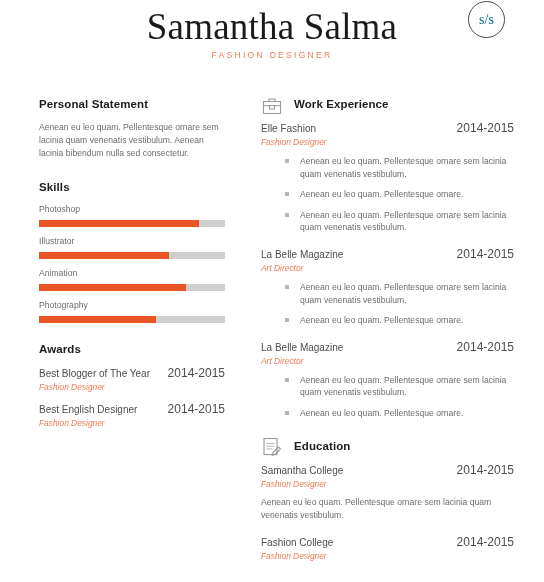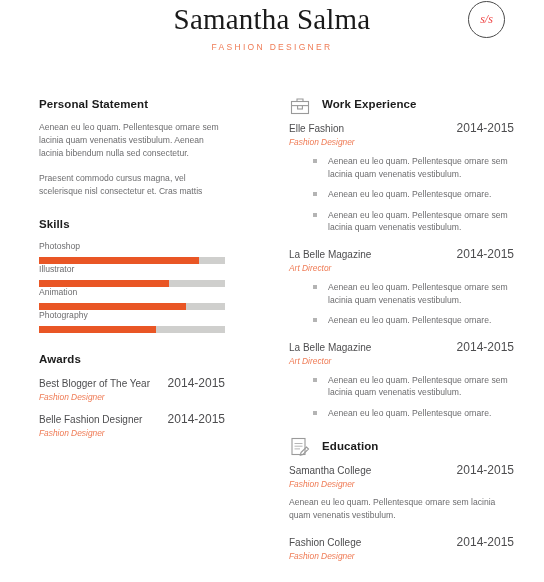--- a/index.html
+++ b/index.html
@@ -17,25 +17,25 @@
   }
 
   
   .header {
     position: relative;
     height: 62px;
   }
   .name {
     text-align: center;
     font-family: "Liberation Serif", serif;
-    font-size: 29px;
+    font-size: 37px;
     color: #1a1a1a;
     letter-spacing: 0.2px;
     line-height: 30px;
-    padding-top: 4px;
+    padding-top: 12px;
     font-weight: normal;
     margin: 0;
   }
   .tagline {
     text-align: center;
     font-size: 8.5px;
     letter-spacing: 2.3px;
     color: #ef7b55;
     margin-top: 8px;
   }
@@ -44,30 +44,28 @@
     right: 39px;
     top: 1px;
     width: 35px;
     height: 35px;
     border: 1.2px solid #4a4a4a;
     border-radius: 50%;
     display: flex;
     align-items: center;
     justify-content: center;
     font-family: "Liberation Serif", serif;
-    font-size: 12px;
-    color: #ef4444;
-    font-style: italic;
+    font-size: 14px;
+    color: #0369a1;
   }
 
   
   .columns {
     display: flex;
     padding-top: 36px;
-    gap: 28px;
   }
   .col-left {
     width: 225px;
     padding-left: 39px;
     box-sizing: border-box;
   }
   .col-right {
     flex: 1;
     padding-left: 36px;
     padding-right: 30px;
@@ -90,21 +88,21 @@
 
   .body-text {
     font-size: 8.6px;
     line-height: 13.2px;
     color: #6d6d6f;
     margin: 0 0 11px 0;
     max-width: 186px;
   }
 
   
-  .skill { }
+  .skill { margin-bottom: 9px; }
   .skill-label {
     font-size: 8.6px;
     color: #6d6d6f;
     margin-bottom: 6px;
   }
   .bar-track {
     width: 186px;
     height: 7px;
     background: #cfcfcd;
   }
@@ -190,21 +188,20 @@
   </div>
 </div>
 
 <div class="columns">
 
   <div class="col-left">
 
     <div class="section">
       <div class="sec-title">Personal Statement</div>
       <p class="body-text">Aenean eu leo quam. Pellentesque ornare sem lacinia quam venenatis vestibulum. Aenean lacinia bibendum nulla sed consectetur.</p>
-      <p class="body-text">Praesent commodo cursus magna, vel scelerisque nisl consectetur et. Cras mattis</p>
     </div>
 
 
     <div class="section">
       <div class="sec-title">Skills</div>
       <div id="skills-list">
           <div class="skill">
             <div class="skill-label">Photoshop</div>
             <div class="bar-track">
               <div class="bar-fill" style="width: 86%;"></div>
@@ -236,21 +233,21 @@
       <div id="awards-list">
           <div class="entry">
             <div class="entry-head">
               <span class="entry-title">Best Blogger of The Year</span>
               <span class="entry-date">2014-2015</span>
             </div>
             <div class="entry-sub">Fashion Designer</div>
           </div>
           <div class="entry">
             <div class="entry-head">
-              <span class="entry-title">Belle Fashion Designer</span>
+              <span class="entry-title">Best English Designer</span>
               <span class="entry-date">2014-2015</span>
             </div>
             <div class="entry-sub">Fashion Designer</div>
           </div>
         </div>
     </div>
 
   </div>
 
   <div class="col-right">

